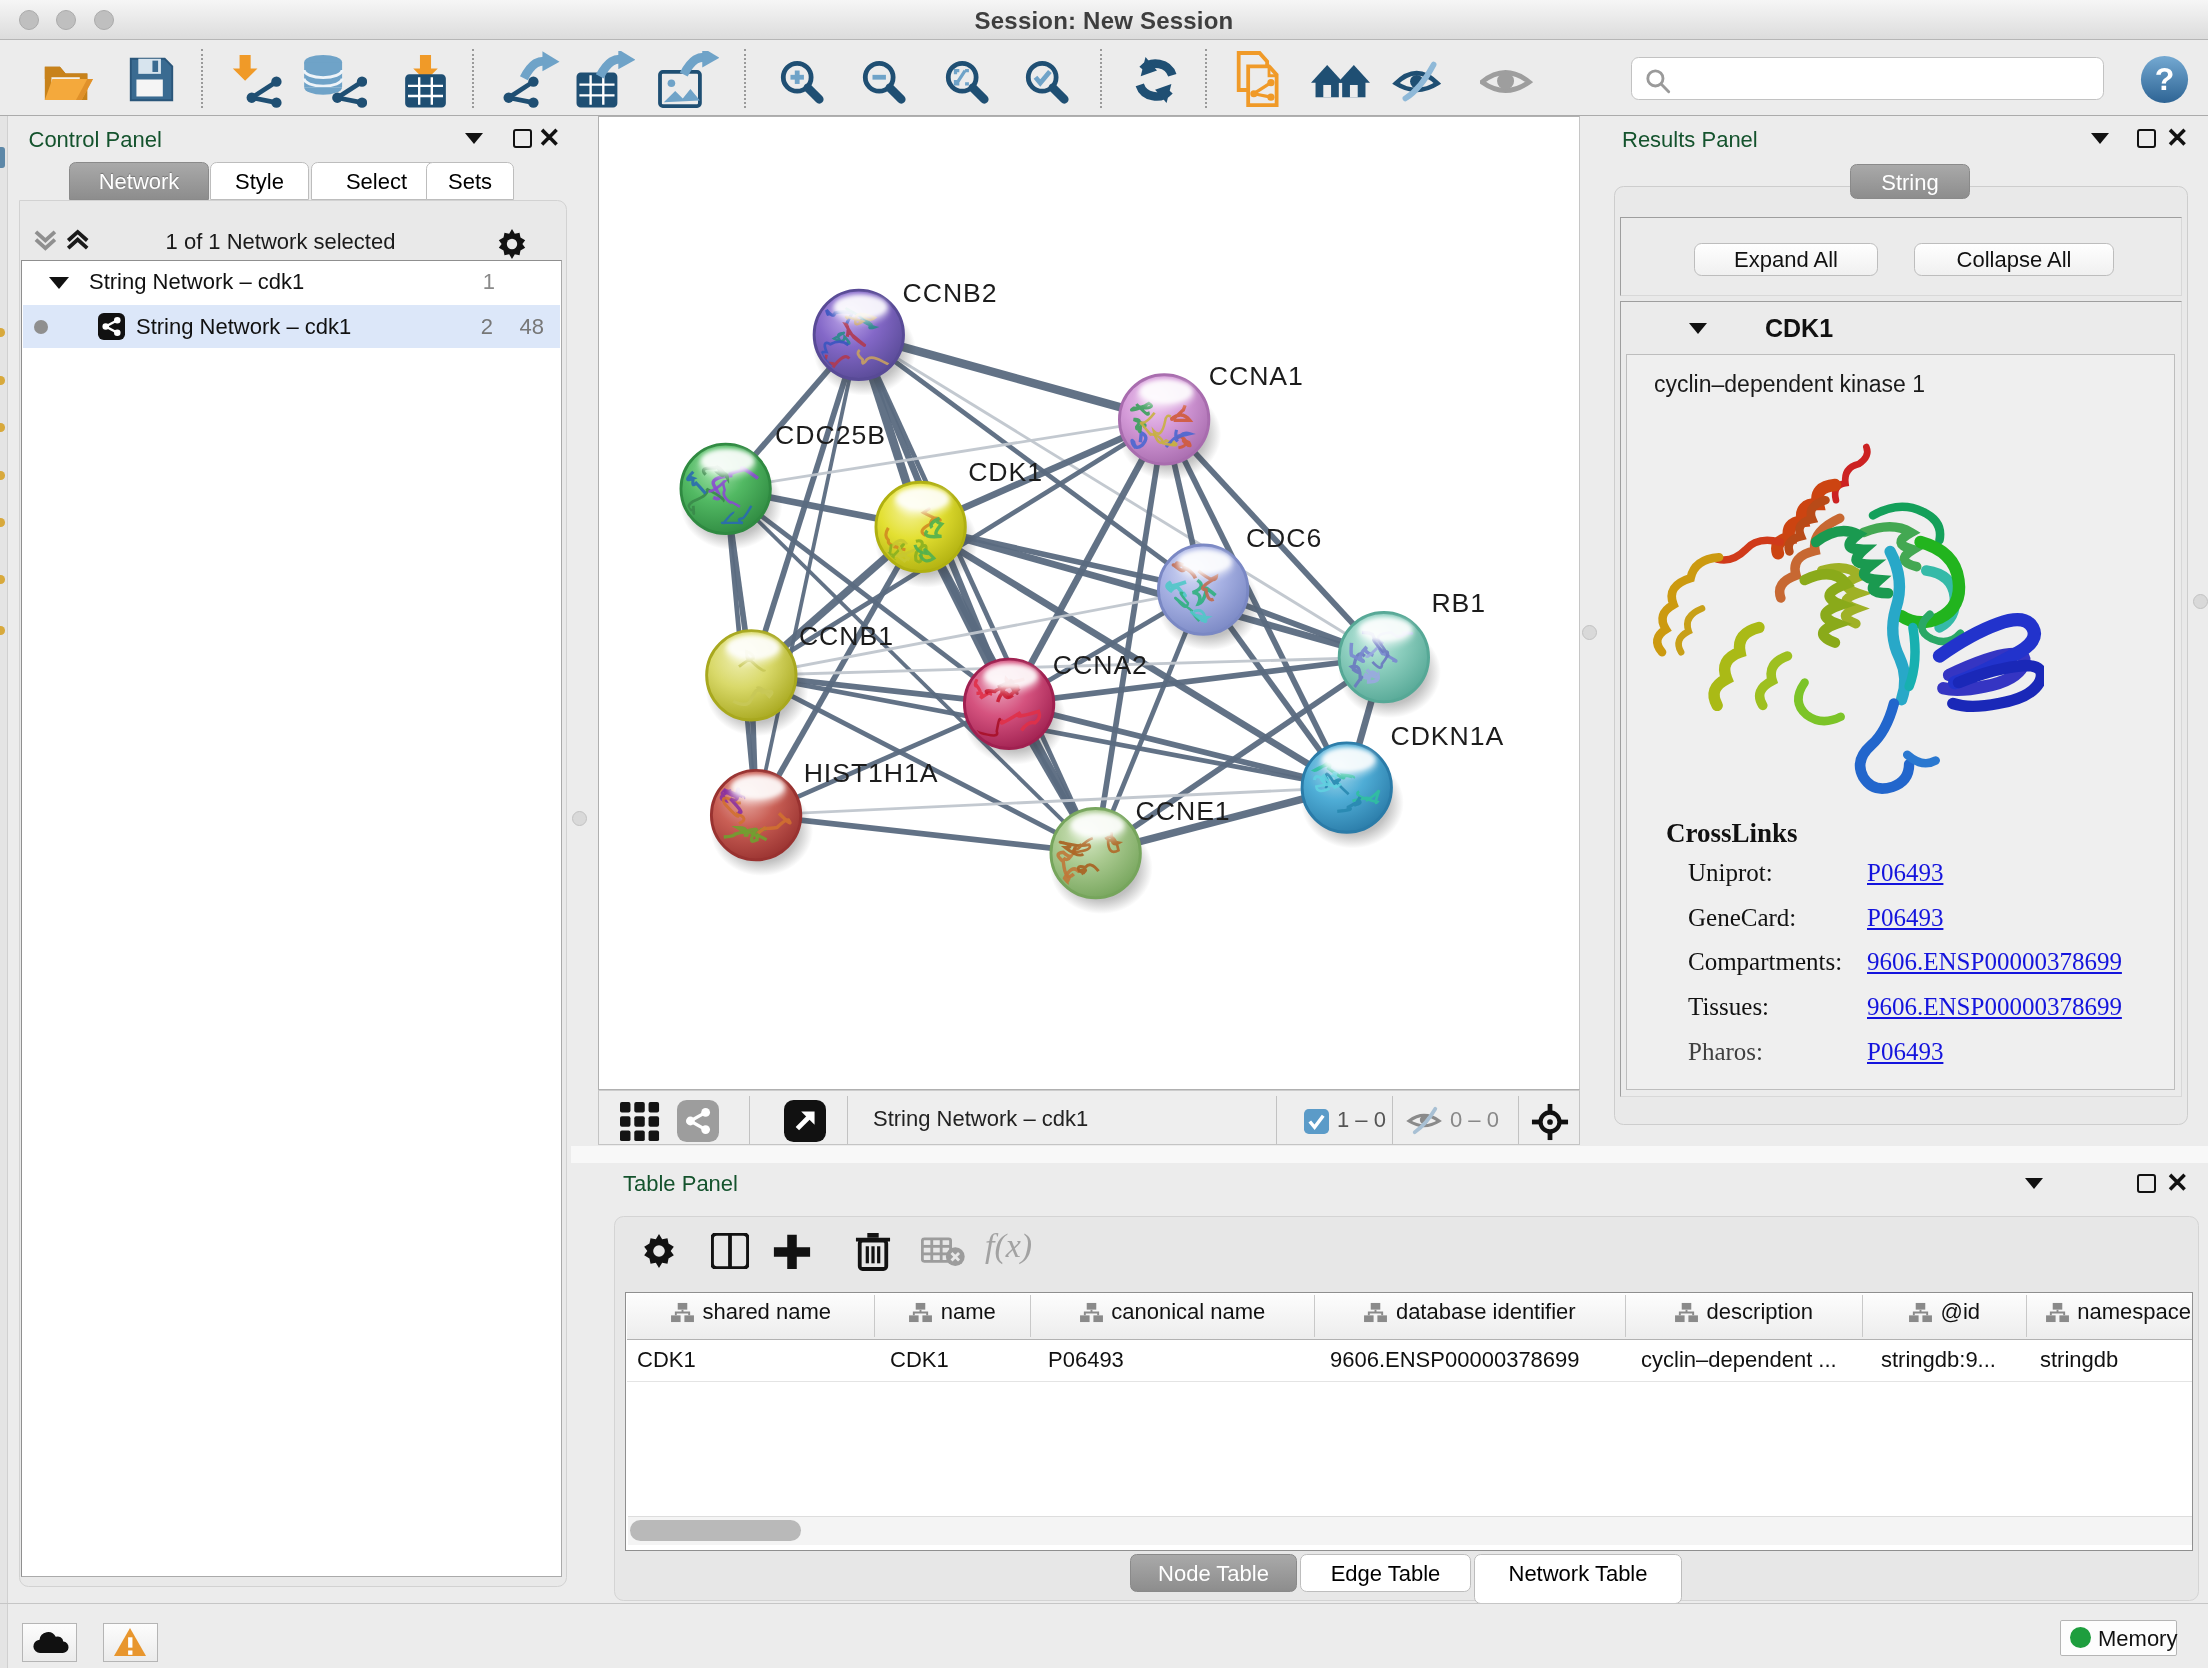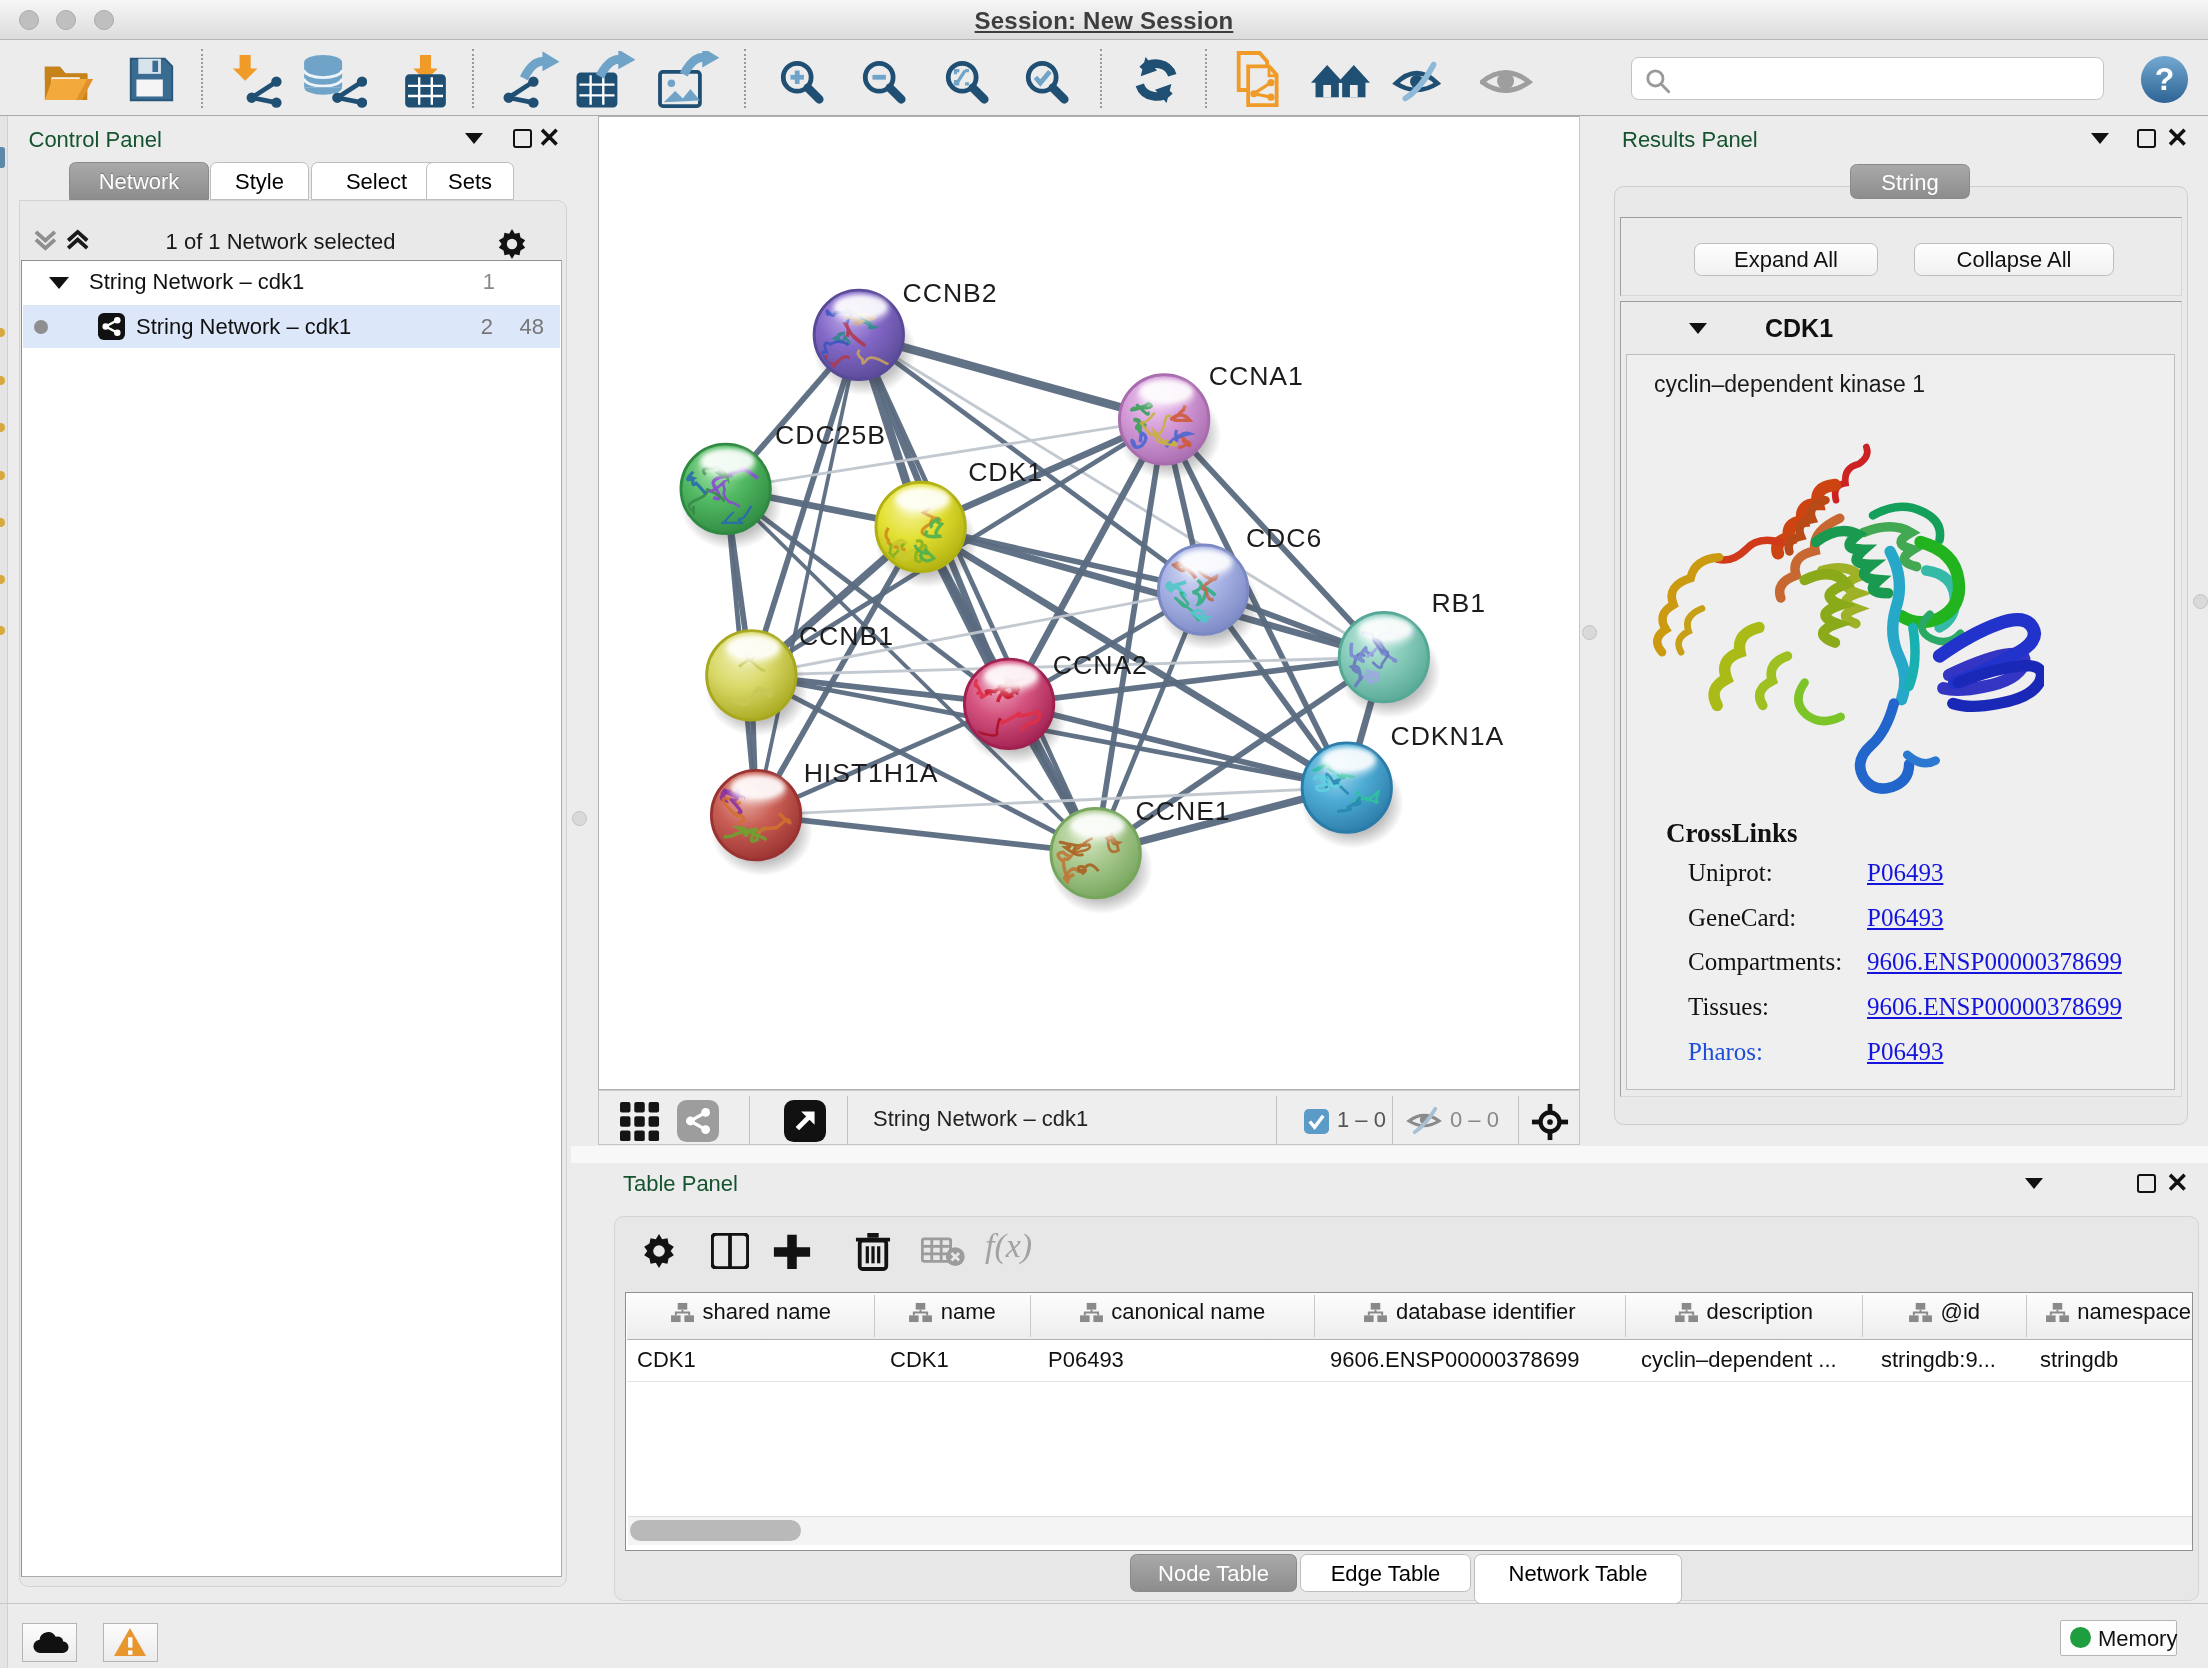--- a/index.html
+++ b/index.html
@@ -1,18 +1,18 @@
 <!DOCTYPE html>
 <html style="font-size:15px"><head><meta charset="utf-8"><style>
 *{margin:0;padding:0;box-sizing:border-box;}
 html,body{width:2208px;height:1668px;background:#ececec;font-family:"Liberation Sans",sans-serif;overflow:hidden;position:relative;}
 .abs{position:absolute;}
 .titlebar{left:0;top:0;width:2208px;height:40px;background:linear-gradient(#f6f6f6,#dcdcdc);border-bottom:1px solid #b6b6b6;}
 .tl{width:20px;height:20px;border-radius:50%;background:#bfbfbf;border:1px solid #ababab;top:9.5px;}
-.title{width:100%;text-align:center;top:6.7px;font-size:24px;font-weight:bold;color:#3e3e3e;letter-spacing:0.2px;text-decoration:underline;}
+.title{width:100%;text-align:center;top:6.7px;font-size:24px;font-weight:bold;color:#3e3e3e;letter-spacing:0.2px;}
 .toolbar{left:0;top:41px;width:2208px;height:75px;background:#ececec;border-bottom:1.9px solid #ababab;}
 .vdots{top:49px;height:59px;width:0px;border-left:2.9px dotted #9a9a9a;}
 .searchbox{left:1631px;top:57px;width:473px;height:43px;background:#fff;border:1.9px solid #c2c2c2;border-radius:7.6px;}
 .panelhead{font-size:22px;color:#14532d;}
 .wtri{width:0;height:0;border-left:9.5px solid transparent;border-right:9.5px solid transparent;border-top:11.4px solid #111;}
 .wmax{width:19px;height:19px;border:2.9px solid #111;border-radius:2.9px;}
 .wx{font-size:27px;font-weight:bold;color:#111;line-height:19px;}
 .tab{font-size:22px;text-align:center;border:1px solid #bdbdbd;background:#fff;color:#000;border-radius:6.7px 6.7px 0 0;}
 .tabsel{background:linear-gradient(#a9a9a9,#8d8d8d);color:#fff;border-color:#8a8a8a;text-shadow:0 -1px 1px rgba(0,0,0,0.3);}
 .tabsel2{background:linear-gradient(#a9a9a9,#8d8d8d);color:#fff;border-color:#8a8a8a;border-radius:6.7px;}
@@ -621,21 +621,21 @@
   </svg>
 <div class="abs serif" style="left:1666px;top:818px;font-size:27px;font-weight:bold;color:#111;">CrossLinks</div>
 <div class="abs serif" style="left:1688px;top:859px;font-size:25px;color:#111;">Uniprot:</div>
 <div class="abs serif" style="left:1867px;top:859px;font-size:25px;"><a class="lnk">P06493</a></div>
 <div class="abs serif" style="left:1688px;top:904px;font-size:25px;color:#111;">GeneCard:</div>
 <div class="abs serif" style="left:1867px;top:904px;font-size:25px;"><a class="lnk">P06493</a></div>
 <div class="abs serif" style="left:1688px;top:948px;font-size:25px;color:#111;">Compartments:</div>
 <div class="abs serif" style="left:1867px;top:948px;font-size:25px;"><a class="lnk">9606.ENSP00000378699</a></div>
 <div class="abs serif" style="left:1688px;top:993px;font-size:25px;color:#111;">Tissues:</div>
 <div class="abs serif" style="left:1867px;top:993px;font-size:25px;"><a class="lnk">9606.ENSP00000378699</a></div>
-<div class="abs serif" style="left:1688px;top:1038px;font-size:25px;color:#1d4ed8;">Pharos:</div>
+<div class="abs serif" style="left:1688px;top:1038px;font-size:25px;color:#404040;">Pharos:</div>
 <div class="abs serif" style="left:1867px;top:1038px;font-size:25px;"><a class="lnk">P06493</a></div>
 <div class="abs panelhead" style="left:623px;top:1171px;">Table Panel</div>
 <div class="abs wtri" style="left:2025px;top:1178px;"></div>
 <div class="abs wmax" style="left:2137px;top:1174px;"></div>
 <div class="abs wx" style="left:2166px;top:1174px;">✕</div>
 <div class="abs" style="left:614px;top:1216px;width:1585px;height:385px;background:#e7e7e7;border:1px solid #d4d4d4;border-radius:9.5px;"></div>
 <svg class="abs" style="left:641px;top:1233px;" width="36" height="36" viewBox="0 0 34 34">
     <path d="M17,1 l3,5 5,-1 1,5 5,3 -3,4 3,4 -5,3 -1,5 -5,-1 -3,5 -3,-5 -5,1 -1,-5 -5,-3 3,-4 -3,-4 5,-3 1,-5 5,1 z" fill="#121212"></path>
     <circle cx="17" cy="17" r="5.5" fill="#e7e7e7"></circle>
   </svg>

